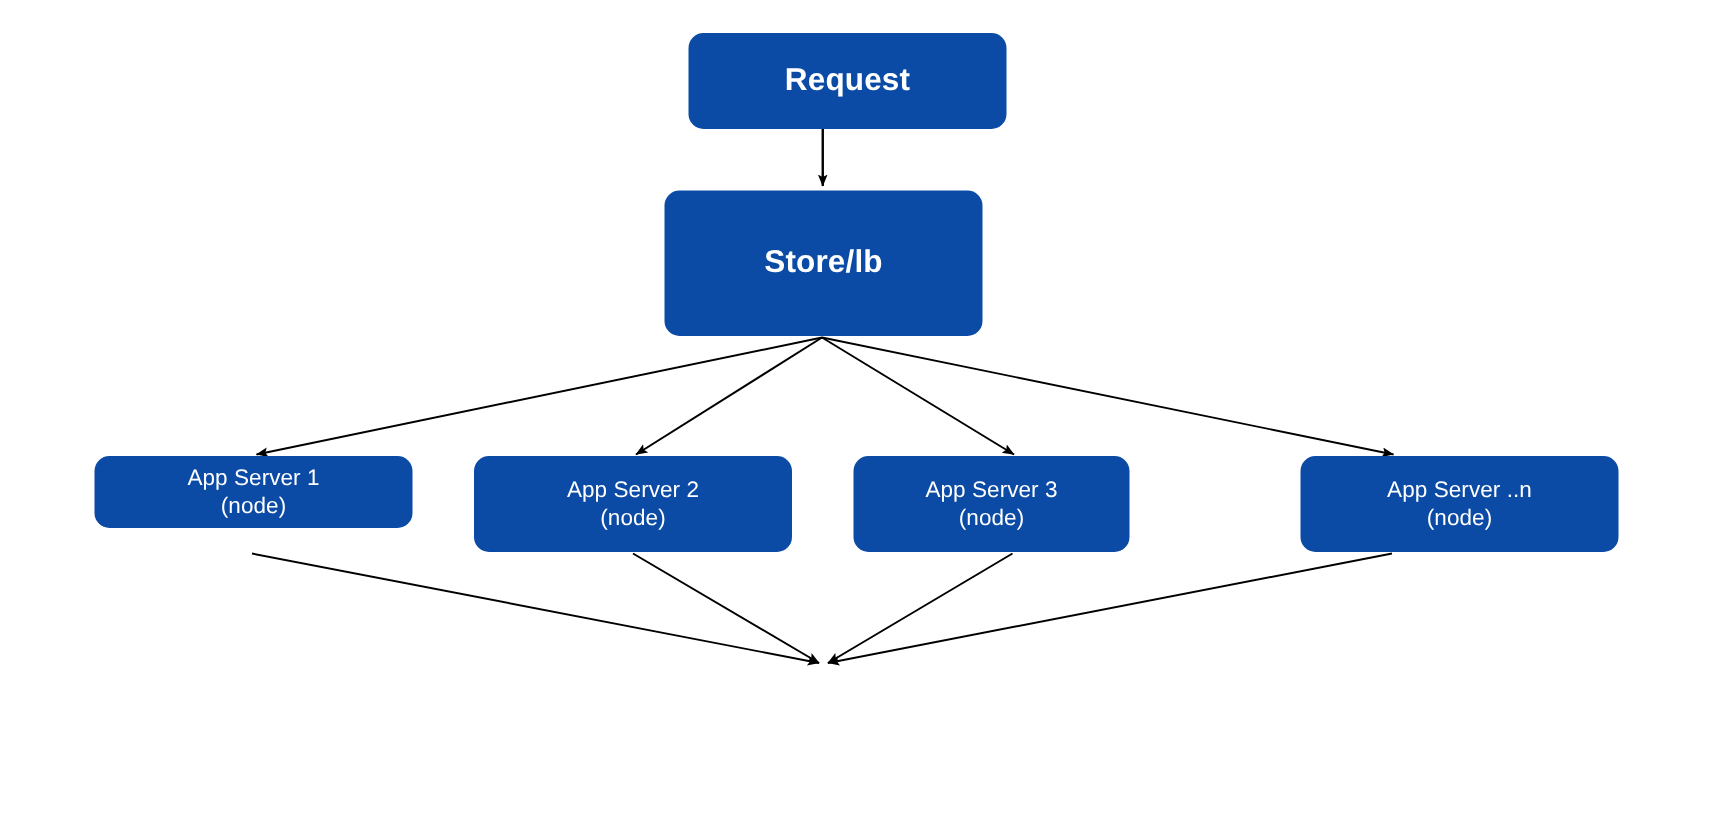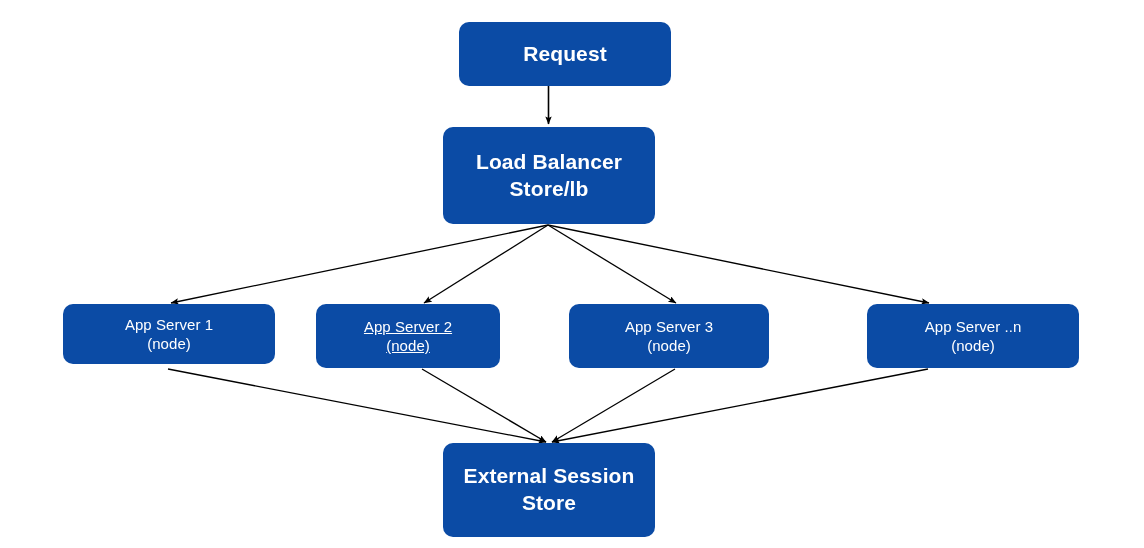--- a/index.html
+++ b/index.html
@@ -54,23 +54,23 @@
   
   .node.server {
     font-size: 15px;
     font-weight: 400;
     letter-spacing: 0.05px;
   }
 
   
   #node-request        { left: 443px; top: 22px;  width: 212px; height: 64px; margin-left: 16px;  }
   #node-load-balancer  { left: 443px; top: 127px; width: 212px; height: 97px;  }
-  #node-app-1          { left: 63px;  top: 304px; width: 212px; height: 60px;  }
-  #node-app-2          { left: 316px; top: 304px; width: 184px; height: 64px; text-decoration: underline;  }
-  #node-app-3          { left: 569px; top: 304px; width: 200px; height: 64px;  }
+  #node-app-1          { left: 63px;  top: 304px; width: 212px; height: 48px;  }
+  #node-app-2          { left: 316px; top: 304px; width: 212px; height: 64px;  }
+  #node-app-3          { left: 569px; top: 304px; width: 184px; height: 64px;  }
   #node-app-n          { left: 822px; top: 304px; width: 212px; height: 64px; margin-left: 45px;  }
   #node-session-store  { left: 443px; top: 443px; width: 212px; height: 94px;  }
 </style>
 </head>
 <body>
 
 <div id="canvas">
 
   <svg id="edges" viewBox="0 0 1144 548" width="1144" height="548" xmlns="http://www.w3.org/2000/svg">
     <defs>
@@ -90,21 +90,20 @@
     <line x1="422" y1="369" x2="546" y2="442" stroke="#000000" stroke-width="1.3" marker-end="url(#arrowhead)"></line>
     <line x1="675" y1="369" x2="552" y2="442" stroke="#000000" stroke-width="1.3" marker-end="url(#arrowhead)"></line>
     <line x1="928" y1="369" x2="552" y2="442" stroke="#000000" stroke-width="1.3" marker-end="url(#arrowhead)"></line>
   </svg>
 
   <div class="node primary" id="node-request">
     <span class="line">Request</span>
   </div>
 
   <div class="node primary" id="node-load-balancer">
-    <span class="line">Load Balancer</span>
     <span class="line">Store/lb</span>
   </div>
 
   <div class="node server" id="node-app-1">
     <span class="line">App Server 1</span>
     <span class="line">(node)</span>
   </div>
 
   <div class="node server" id="node-app-2">
     <span class="line">App Server 2</span>
@@ -114,18 +113,14 @@
   <div class="node server" id="node-app-3">
     <span class="line">App Server 3</span>
     <span class="line">(node)</span>
   </div>
 
   <div class="node server" id="node-app-n">
     <span class="line">App Server ..n</span>
     <span class="line">(node)</span>
   </div>
 
-  <div class="node primary" id="node-session-store">
-    <span class="line">External Session</span>
-    <span class="line">Store</span>
-  </div>
 
 </div>
 
 </body></html>

